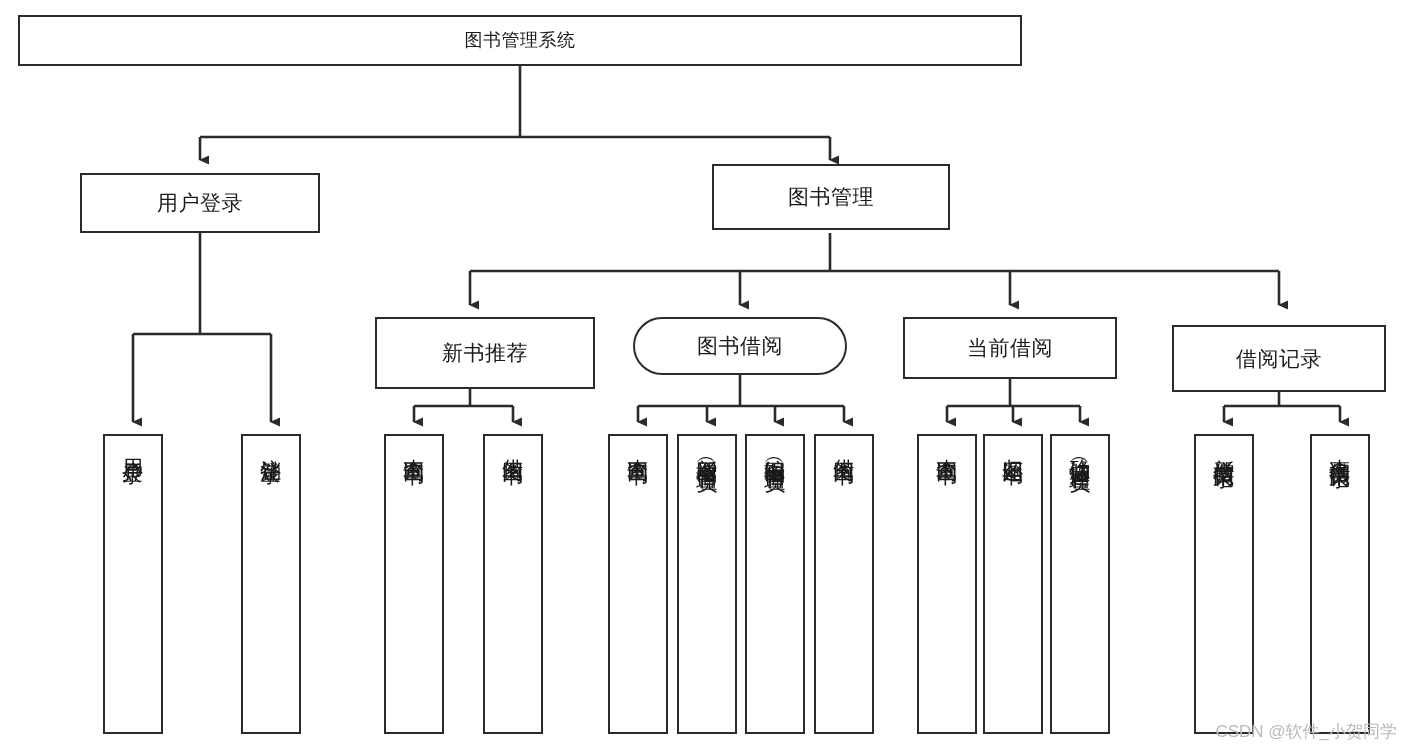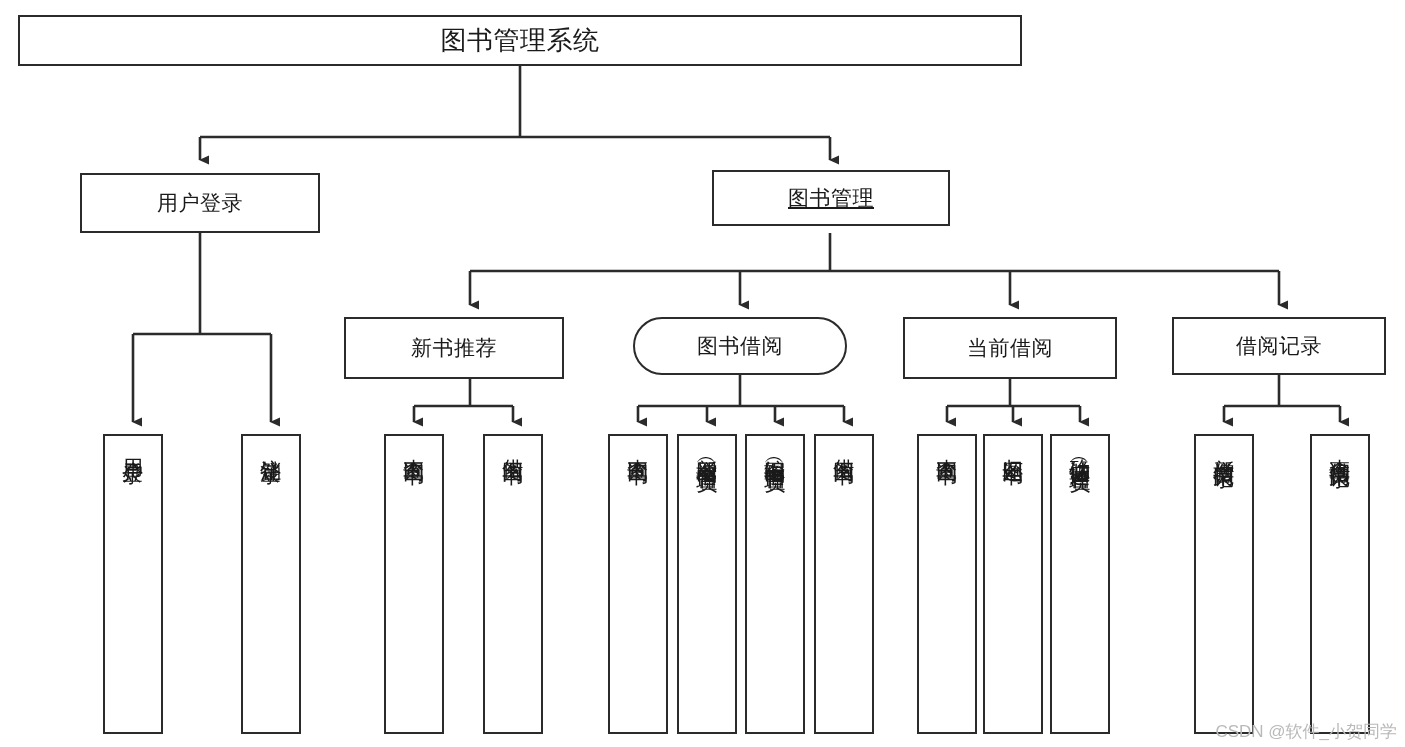--- a/index.html
+++ b/index.html
@@ -39,21 +39,21 @@
     display: block;
     text-align: center;
     letter-spacing: 0.5px;
     white-space: pre;
   }
   .node.horiz .label {
     font-size: 21px;
     line-height: 1.2;
   }
   .node.root .label {
-    font-size: 26px;
+    font-size: 18px;
   }
   .node.leaf {
     align-items: flex-start;
     justify-content: center;
     padding-top: 6px;
   }
   .node.leaf .label {
     writing-mode: vertical-rl;
     text-orientation: upright;
     font-size: 21px;
@@ -127,34 +127,34 @@
     </g>
   </svg>
 
   <div class="node root horiz" style="left:18px; top:15px; width:1004px; height:51px;">
     <span class="label">图书管理系统</span>
   </div>
 
   <div class="node horiz" style="left:80px; top:173px; width:240px; height:60px;">
     <span class="label">用户登录</span>
   </div>
-  <div class="node horiz" style="left:712px; top:170px; width:238px; height:56px;text-decoration:underline;">
+  <div class="node horiz" style="left:712px; top:164px; width:238px; height:66px;">
     <span class="label">图书管理</span>
   </div>
 
-  <div class="node horiz" style="left:344px; top:317px; width:220px; height:62px;">
+  <div class="node horiz" style="left:375px; top:317px; width:220px; height:72px;">
     <span class="label">新书推荐</span>
   </div>
   <div class="node horiz" style="left:633px; top:317px; width:214px; height:58px;border-radius:29px;">
     <span class="label">图书借阅</span>
   </div>
   <div class="node horiz" style="left:903px; top:317px; width:214px; height:62px;">
     <span class="label">当前借阅</span>
   </div>
-  <div class="node horiz" style="left:1172px; top:317px; width:214px; height:58px;align-items:center;">
+  <div class="node horiz" style="left:1172px; top:325px; width:214px; height:67px;align-items:center;">
     <span class="label">借阅记录</span>
   </div>
 
   <div class="node leaf" style="left:103px; top:434px; width:60px; height:300px;">
     <span class="label">用户登录</span>
   </div>
   <div class="node leaf" style="left:241px; top:434px; width:60px; height:300px;">
     <span class="label">注销登录</span>
   </div>
 

